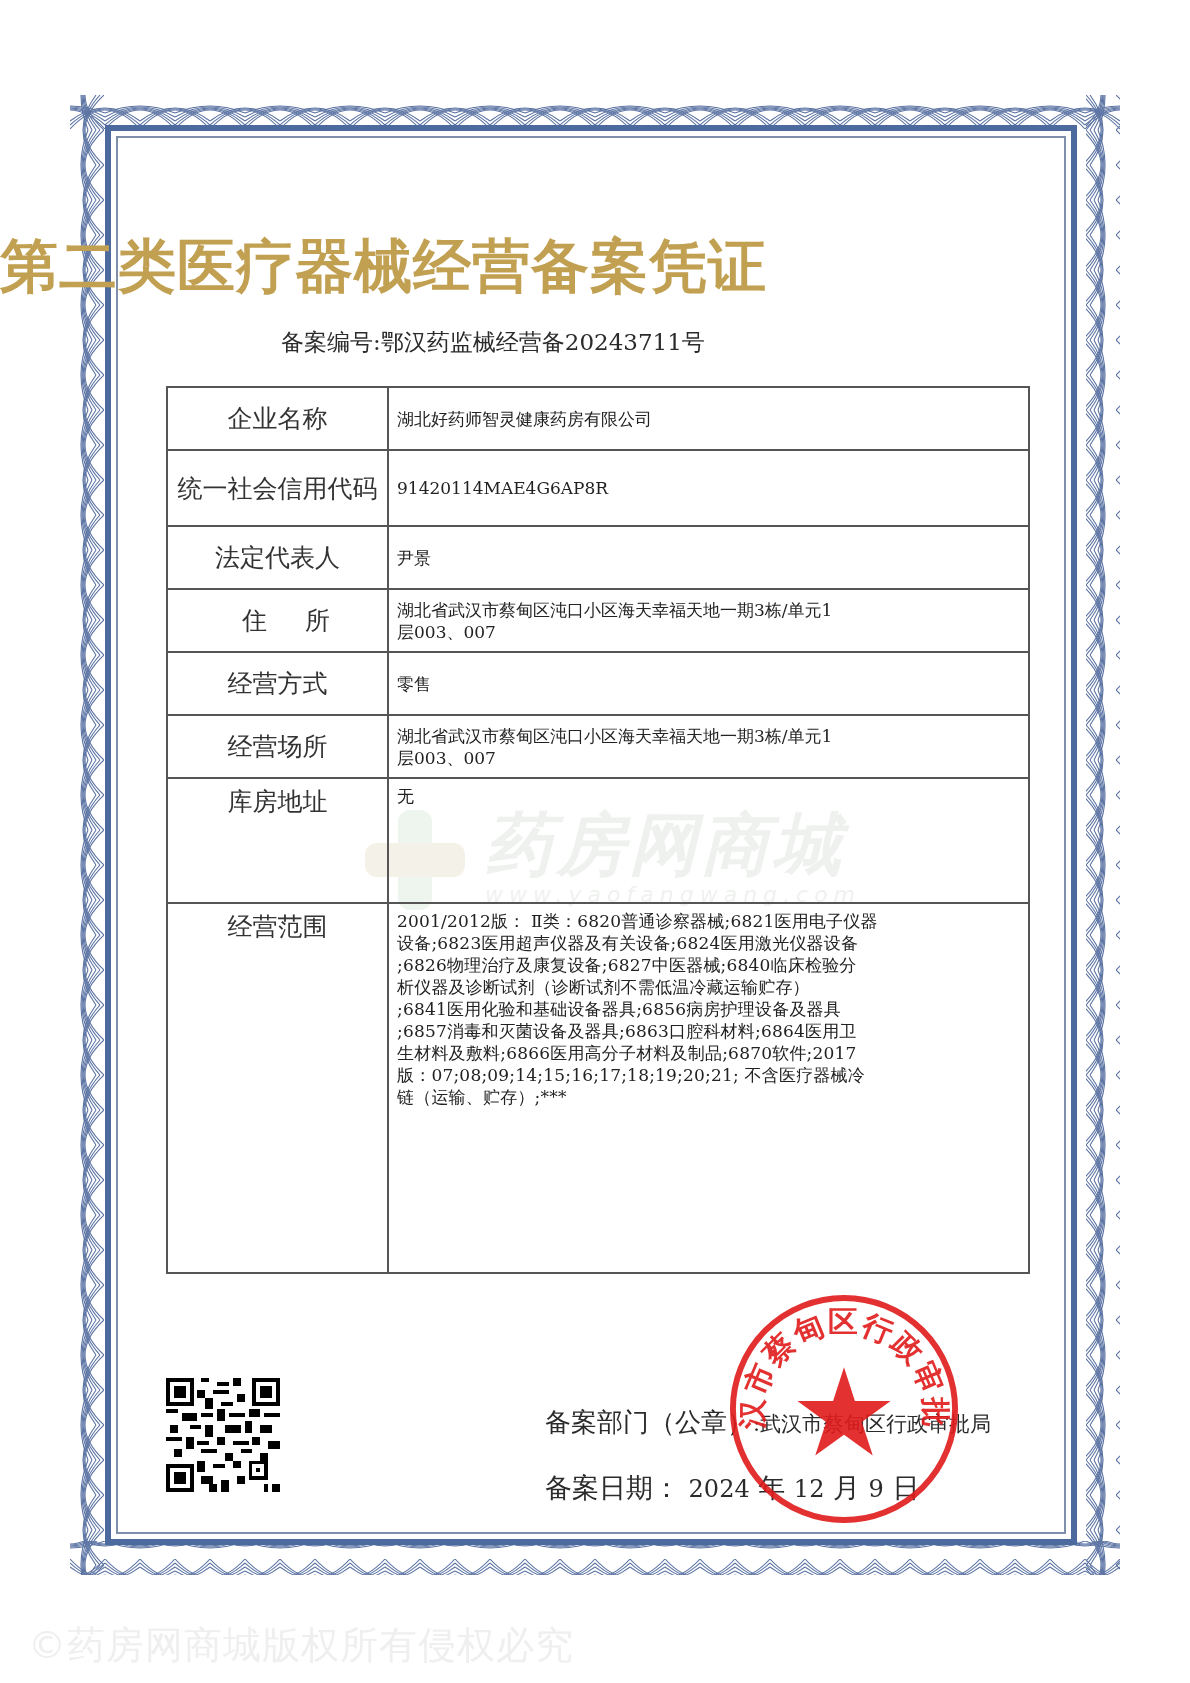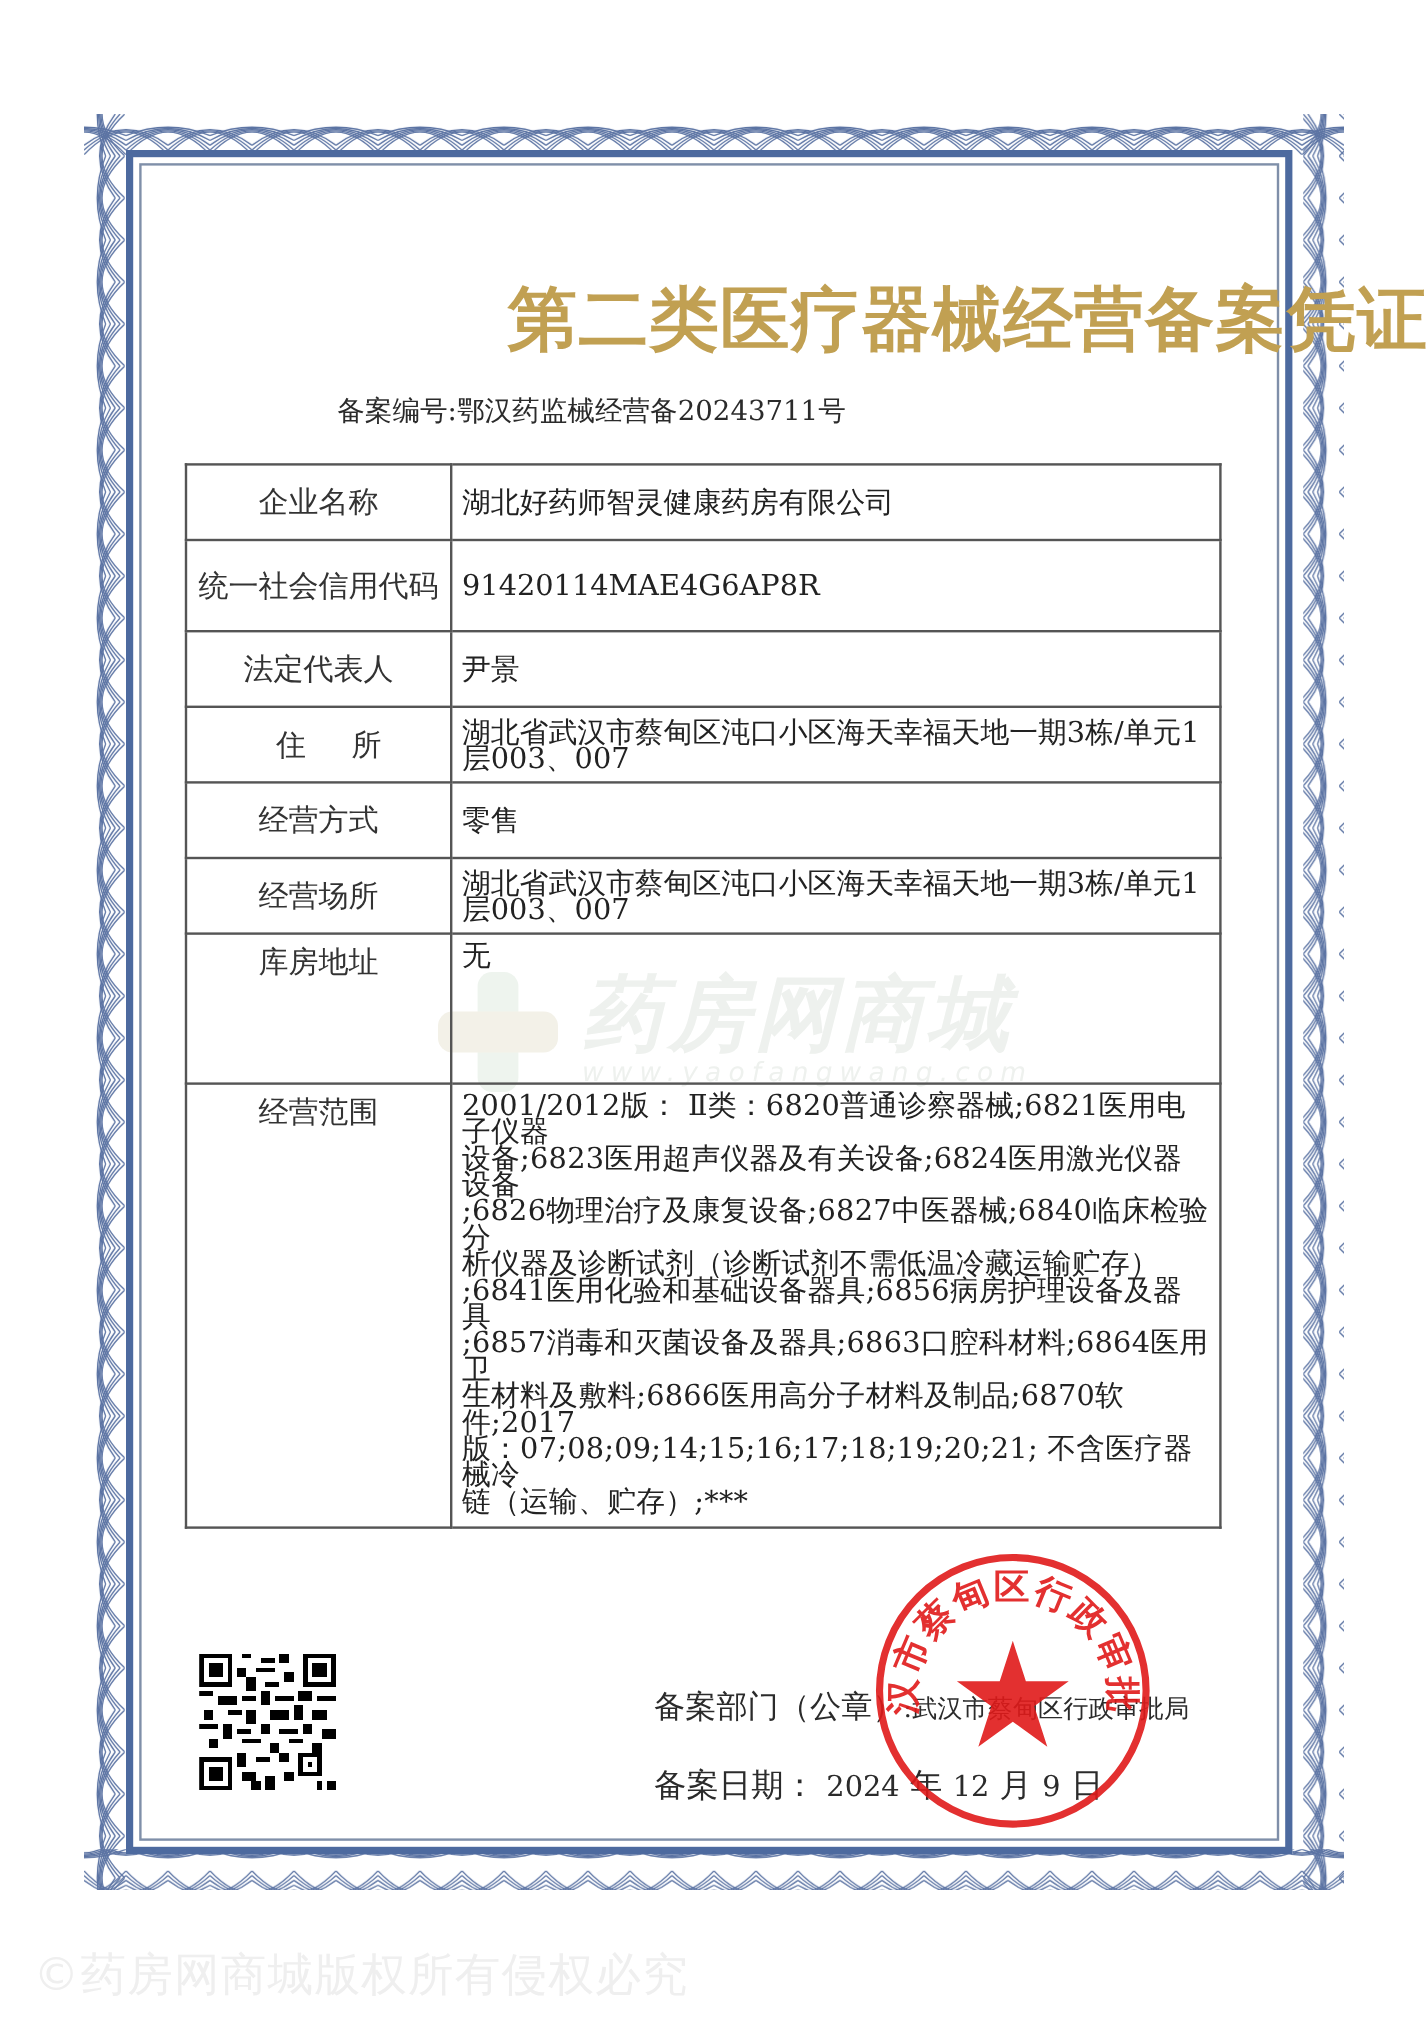--- a/index.html
+++ b/index.html
@@ -3,26 +3,26 @@
 <meta charset="utf-8">
 <style>
   html, body { margin:0; padding:0; }
   body { width:1190px; height:1683px; background:#ffffff; position:relative; overflow:hidden;
          font-family:"DejaVu Serif","Liberation Serif",serif; color:#222; }
   .guilloche { position:absolute; left:70px; top:95px; width:1050px; height:1480px; }
   .frame-thick { position:absolute; left:105px; top:125px; width:972px; height:1420px;
                  border:6px solid #4d6a9f; box-sizing:border-box; background:#fff; }
   .frame-thin { position:absolute; left:116px; top:136px; width:950px; height:1398px;
                 border:2px solid #7f8fa9; box-sizing:border-box; }
-  .title { position:absolute; left:0; width:1190px; top:228px; text-align:right;
+  .title { position:absolute; left:0; width:1190px; top:228px; text-align:left;
            font-family:"DejaVu Serif","Liberation Serif",serif; font-weight:bold;
            font-size:58px; letter-spacing:1px; color:#c1a052; }
   .reg-no { position:absolute; left:250px; top:327px; font-size:23px; color:#2b2b2b;margin-left:31px; }
-  table.info { position:absolute; left:154px; top:386px; width:864px; border-collapse:collapse; }
-  table.info td { border:2px solid #555; font-size:24px; vertical-align:middle; padding:0; }
+  table.info { position:absolute; left:166px; top:386px; width:864px; border-collapse:collapse; }
+  table.info td { border:2px solid #555; font-size:17px; vertical-align:middle; padding:0; }
   table.info td.lbl { width:219px; text-align:center; font-size:25px; color:#333; }
   table.info td.val { padding:0 8px; text-align:left; line-height:22px; color:#222; }
   table.info td.top { vertical-align:top; padding-top:6px; }
   td.lbl.top { padding-top:12px; }
   .lbl-spaced { letter-spacing:38px; margin-right:-38px;margin-left:17px; }
   .scope { font-size:19.5px; line-height:21px; letter-spacing:0.2px; }
   .wm { position:absolute; left:360px; top:805px; pointer-events:none; }
   .wm-text { position:absolute; left:485px; top:800px; font-family:"DejaVu Sans","Liberation Sans",sans-serif;
              font-weight:bold; font-style:italic; font-size:68px; color:#eef1ee; letter-spacing:4px; }
   .wm-url { position:absolute; left:485px; top:882px; font-family:"DejaVu Sans","Liberation Sans",sans-serif;

